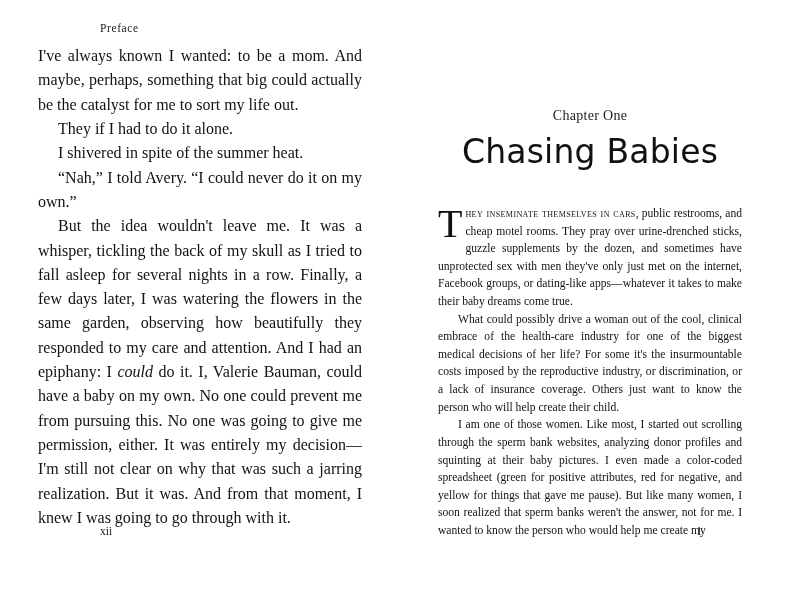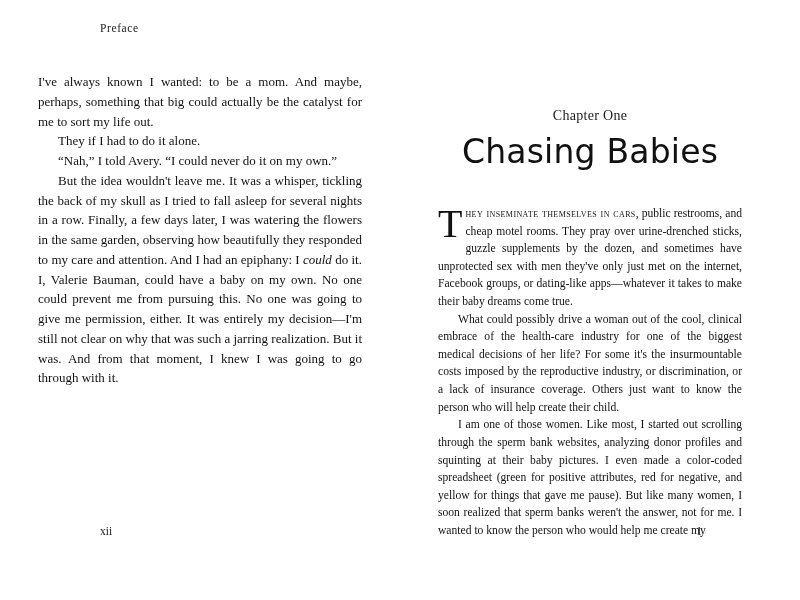--- a/index.html
+++ b/index.html
@@ -35,22 +35,22 @@
   }
   .running-head {
     font-family: "Liberation Serif", serif;
     font-size: 11.5px;
     letter-spacing: 0.6px;
     color: #202020;
     margin-top: 22px;
     margin-left: 62px;
   }
   .body-block {
-    margin-top: 38px;
-    font-size: 13px;
+    margin-top: 10px;
+    font-size: 16px;
     line-height: 1.52;
     text-align: justify;
     color: #121212;
     hyphens: auto;
   }
   .body-block p {
     margin: 0;
   }
   .body-block p.indent {
     text-indent: 20px;
@@ -121,20 +121,21 @@
 <body>
 
 <div class="spread">
 
   <div class="page page-left">
     <div class="running-head">Preface</div>
 
     <div class="body-block">
       <p>I've always known I wanted: to be a mom. And maybe, perhaps, something that big could actually be the catalyst for me to sort my life out.</p>
       <p class="indent">They if I had to do it alone.</p>
+      <p class="indent">I shivered in spite of the summer heat.</p>
       <p class="indent">“Nah,” I told Avery. “I could never do it on my own.”</p>
       <p class="indent"><span>But the idea wouldn't leave me. It was a whisper, tickling the back of my skull as I tried to fall asleep for several nights in a row. Finally, a few days later, I was watering the flowers in the same garden, observing how beautifully they responded to my care and attention. And I had an epiphany: I </span><span class="ital">could</span><span> do it. I, Valerie Bauman, could have a baby on my own. No one could prevent me from pursuing this. No one was going to give me permission, either. It was entirely my decision—I'm still not clear on why that was such a jarring realization. But it was. And from that moment, I knew I was going to go through with it.</span></p>
     </div>
 
     <div class="folio folio-left">xii</div>
   </div>
 
   <div class="page page-right">
     <div class="chapter-space"></div>
     <div class="chapter-num">Chapter One</div>

